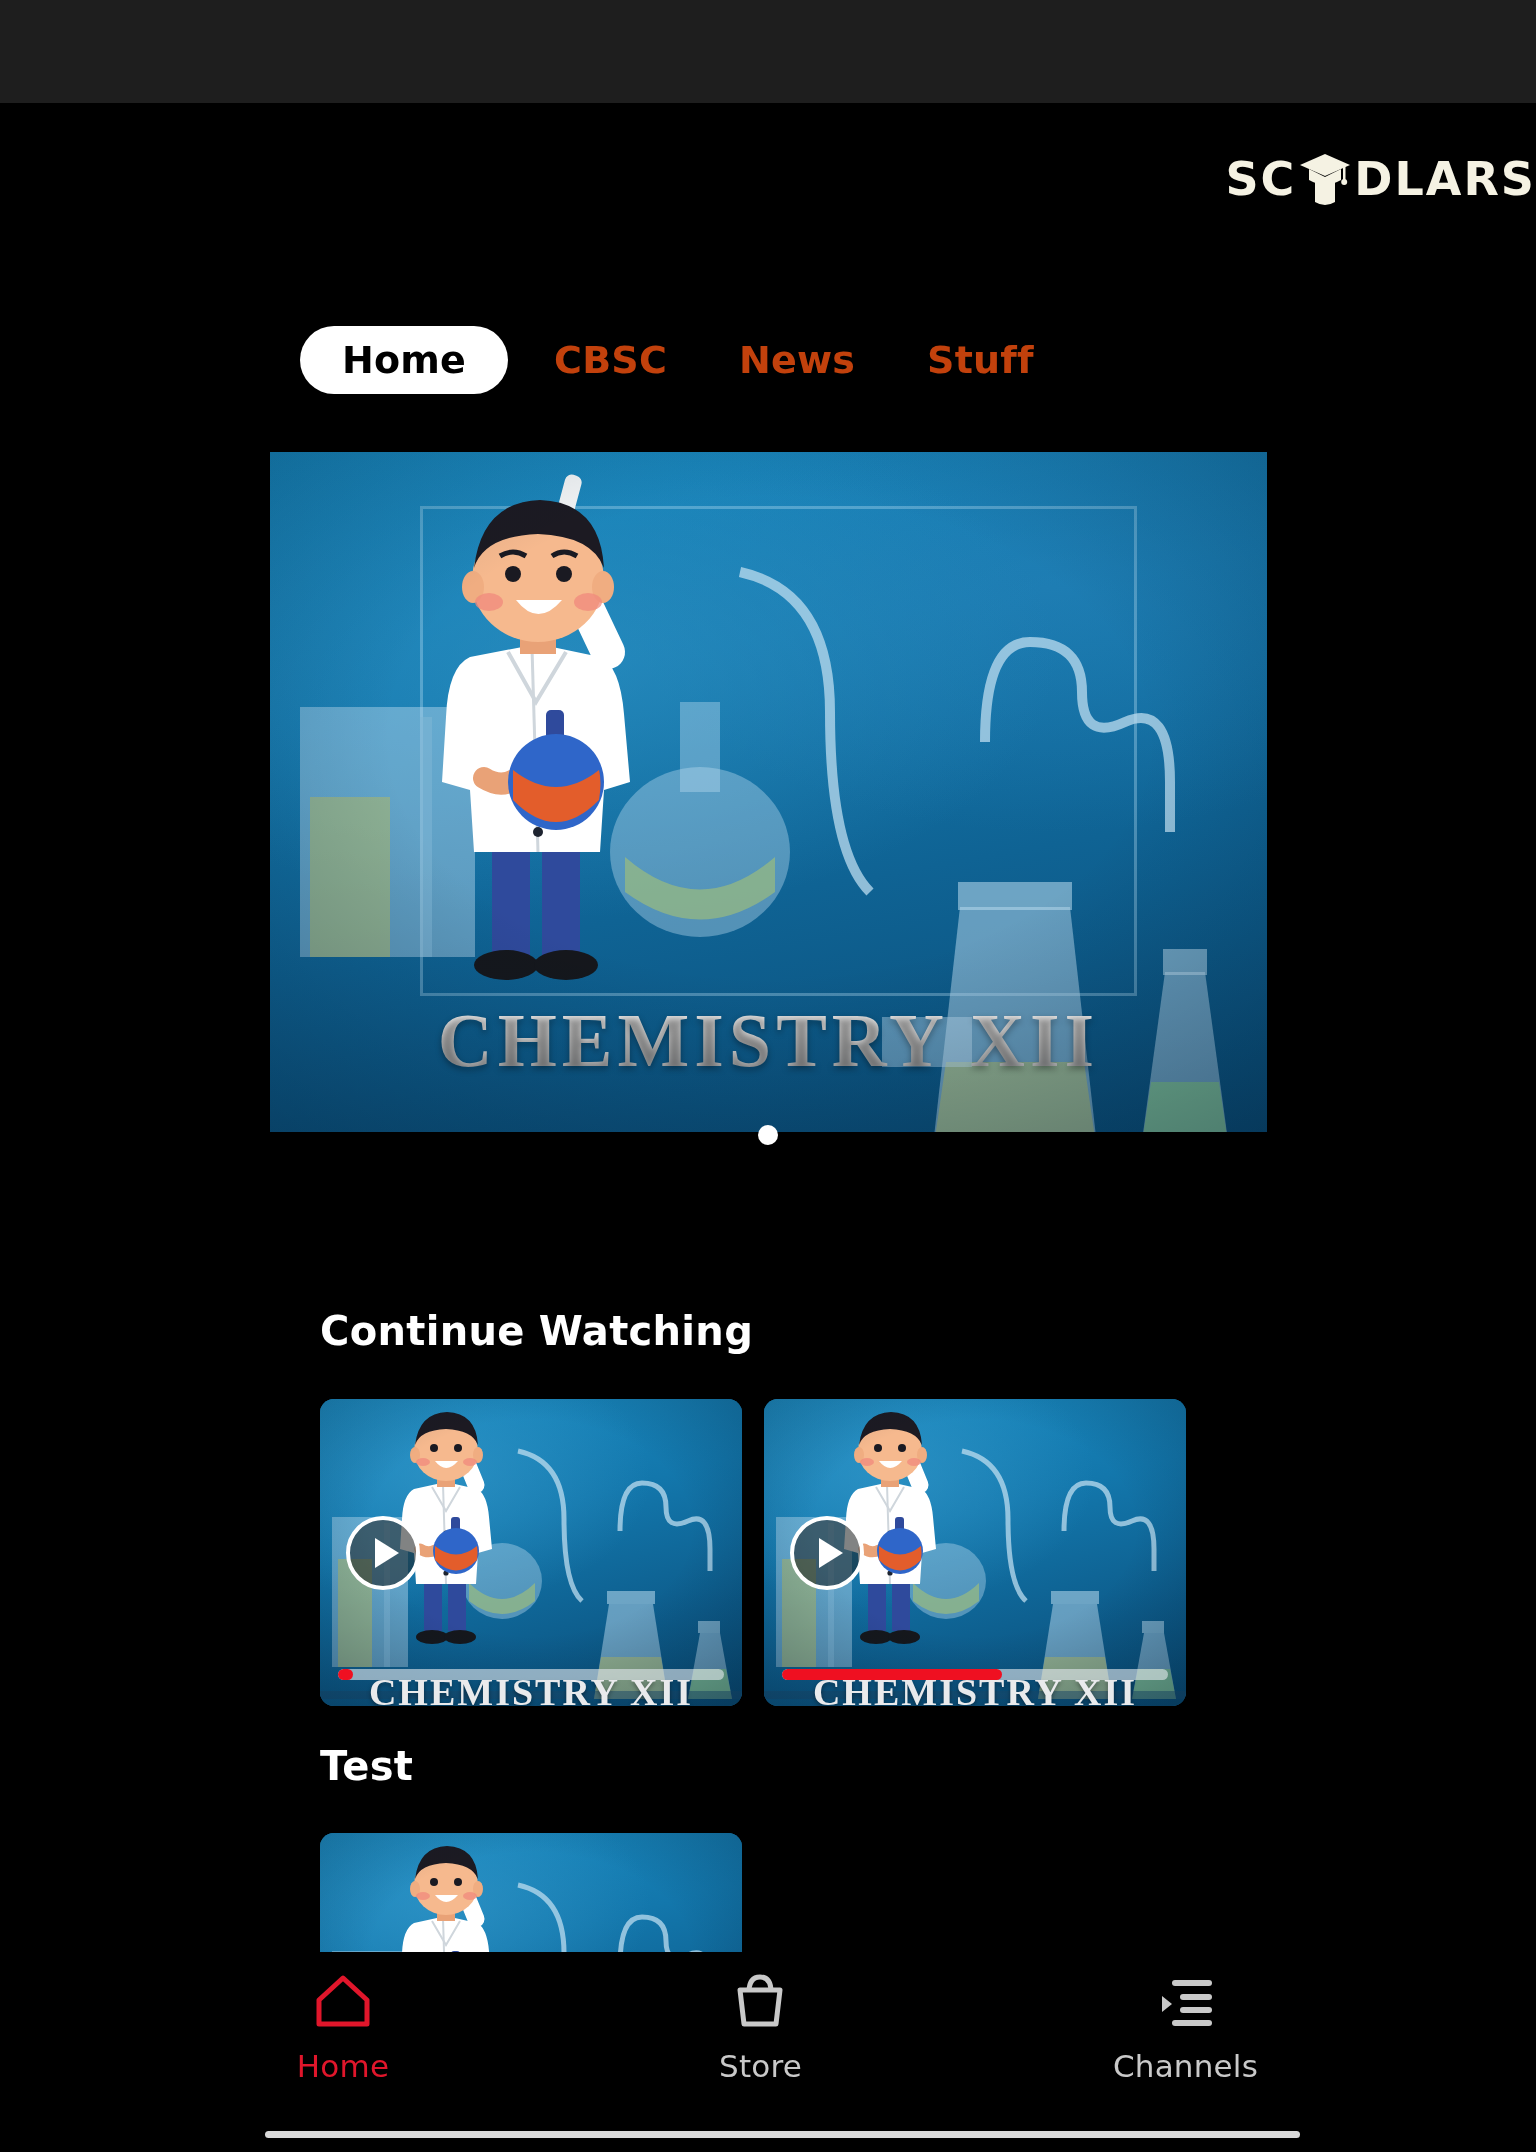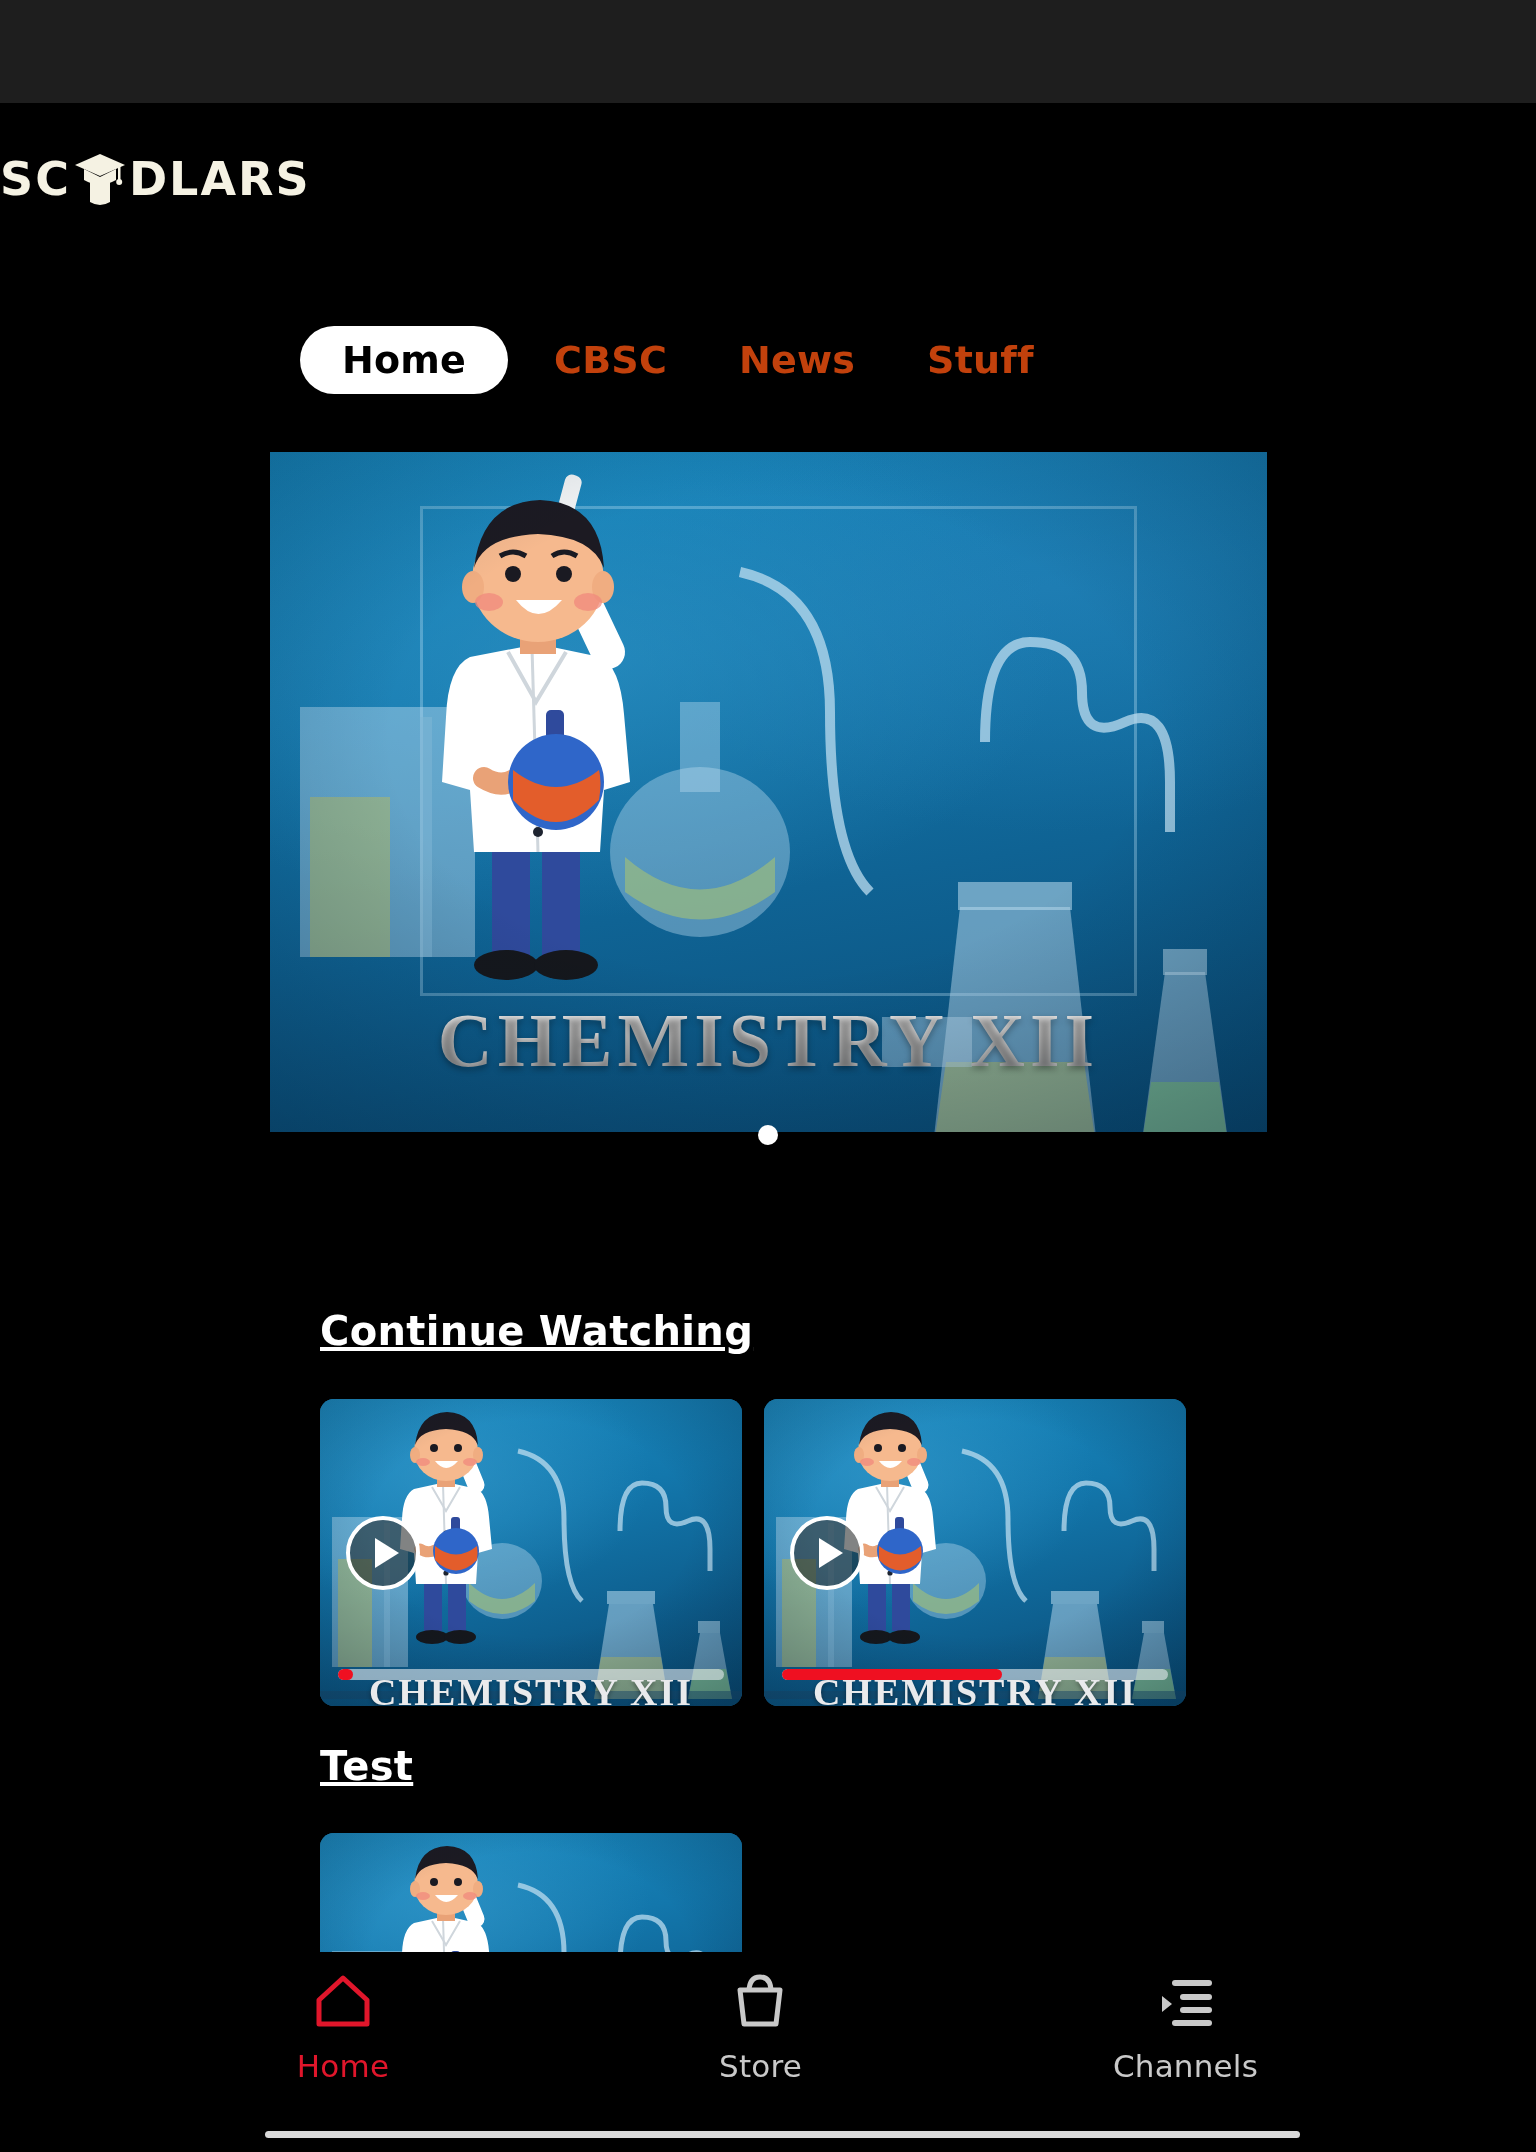--- a/index.html
+++ b/index.html
@@ -22,21 +22,21 @@
   .app {
     position:absolute; left:0; top:103px;
     width:1536px; height:2049px;
     background:#000;
   }
 
   
   .logo-wrap {
     position:absolute; left:0; top:28px;
     width:1536px; height:95px;
-    display:flex; align-items:center; justify-content:flex-start;
+    display:flex; align-items:center; justify-content:flex-end;
   }
   .logo {
     display:flex; align-items:center; justify-content:center;
     gap:0px;
     color:#f5f2e3;
     font-size:46px; font-weight:900; letter-spacing:2px;
     font-family:"DejaVu Sans", sans-serif;
     line-height:1;
   }
   .logo-seg { display:block; }
@@ -129,21 +129,20 @@
   }
 
   
   .section-title {
     position:absolute; left:320px;
     color:#ffffff;
     font-size:40px;
     font-weight:700;
     font-family:"DejaVu Sans", sans-serif;
     letter-spacing:0.3px;
-    text-decoration:underline;
   }
   #cw-title { top:1205px; }
   #test-title { top:1640px;text-align:center; }
 
   
   .row { position:absolute; left:320px; display:flex; gap:22px; }
   #cw-row { top:1296px; }
   #test-row { top:1730px; }
 
   .card {

